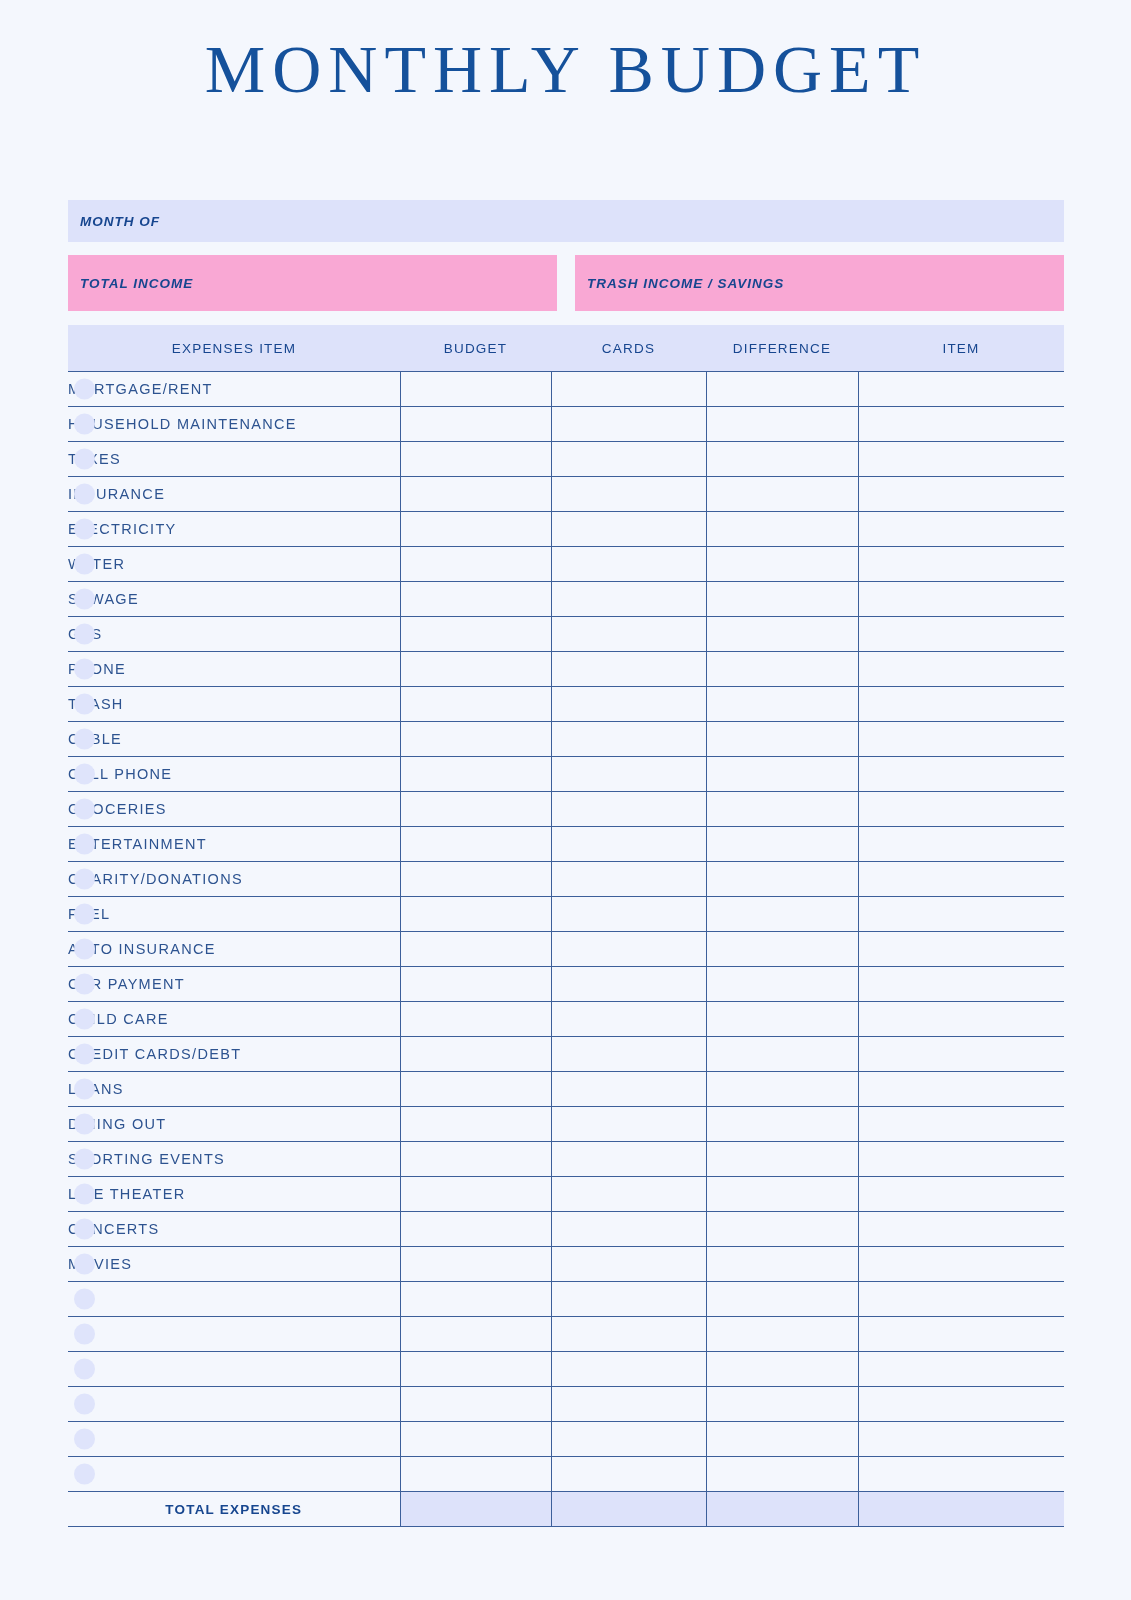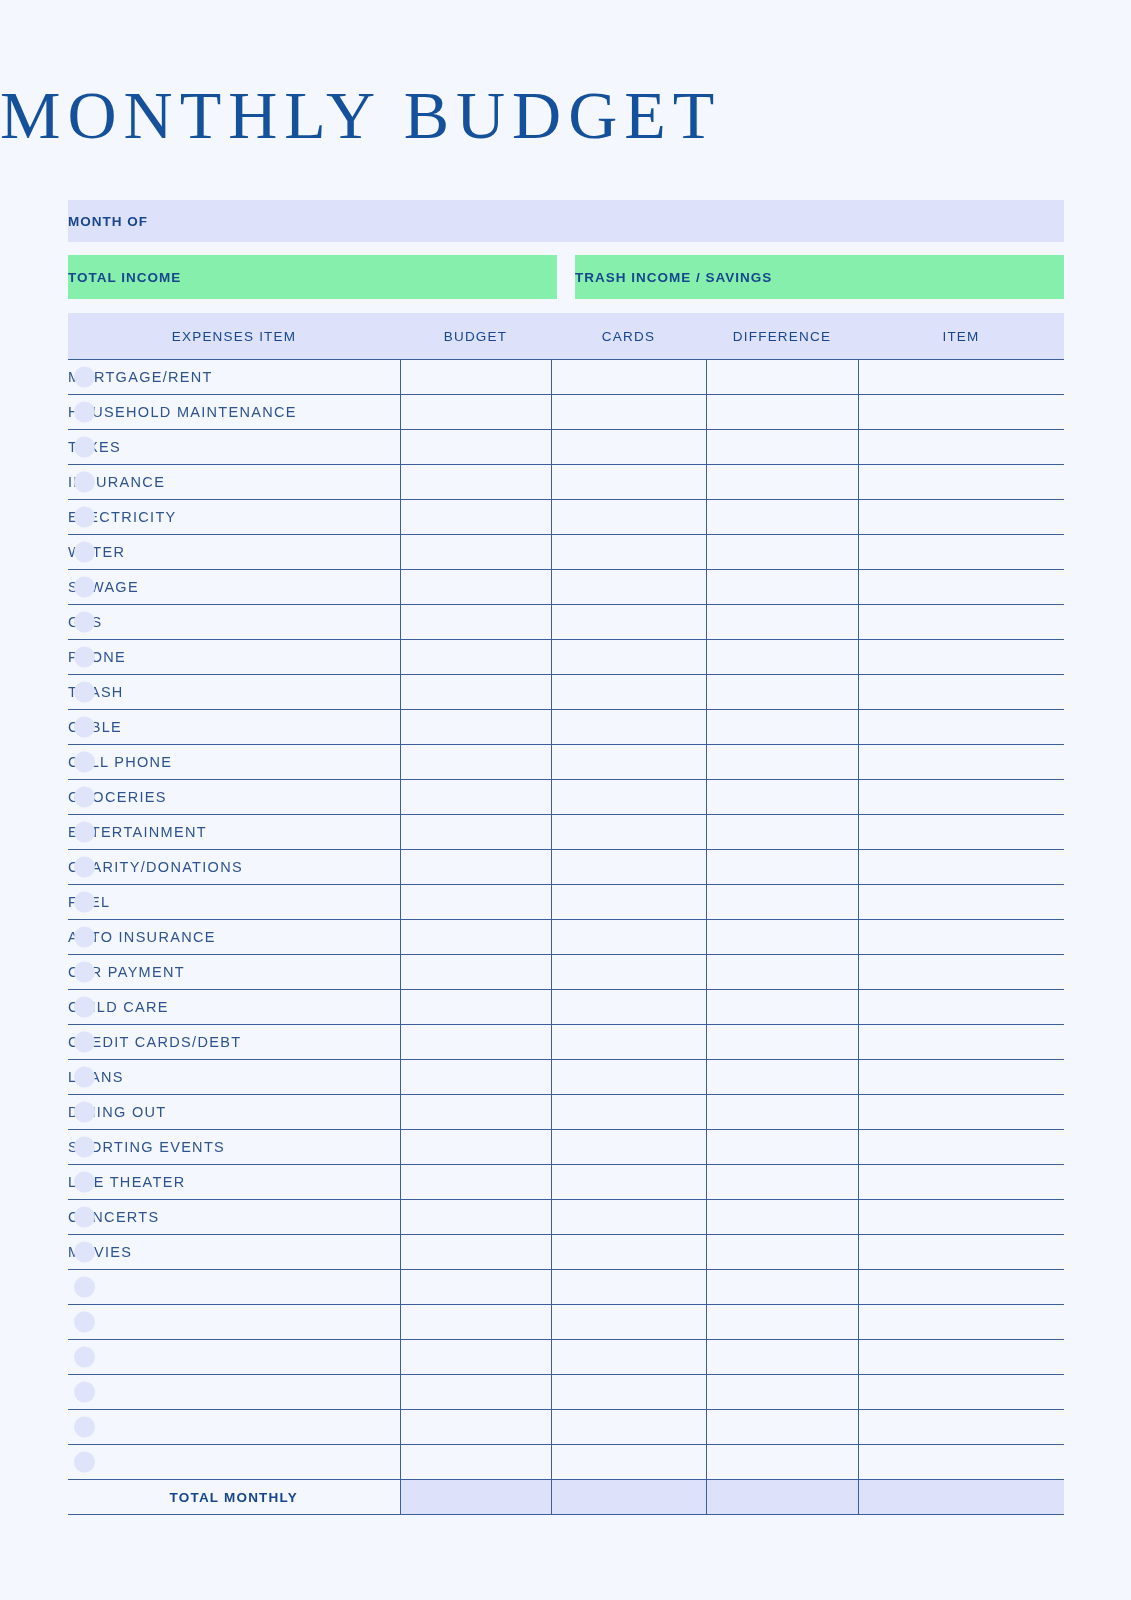--- a/index.html
+++ b/index.html
@@ -14,62 +14,63 @@
     color: #1d4f97;
     overflow: hidden;
   }
   .page {
     position: relative;
     width: 1131px;
     height: 1600px;
     box-sizing: border-box;
   }
   .title {
-    text-align: left;
+    text-align: center;
     font-family: "Liberation Serif", serif;
     font-size: 68px;
     letter-spacing: 7px;
     color: #15519b;
     font-weight: 400;
     margin: 0;
-    padding-top: 78px;
+    padding-top: 32px;
     line-height: 1.1;
   }
   .sheet {
     position: absolute;
     left: 68px;
     top: 200px;
     width: 996px;
   }
   .band {
     background: #dde2fa;
     height: 42px;
     display: flex;
     align-items: center;
     box-sizing: border-box;
   }
   .band-label {
     font-size: 13.5px;
     font-weight: 700;
     letter-spacing: 1px;
     color: #17468f;
-    padding-left: 0;
+    padding-left: 12px;
+    font-style: italic;
   }
   .month-row {
     margin-bottom: 13px;
   }
   .income-row {
     display: flex;
     gap: 18px;
     margin-bottom: 14px;
   }
   .income-cell {
     flex: 1 1 0;
-    background: #86efac;
-    height: 44px;
+    background: #f9a8d4;
+    height: 56px;
     display: flex;
     align-items: center;
     box-sizing: border-box;
   }
   table.budget {
     border-collapse: collapse;
     width: 996px;
     table-layout: fixed;
   }
   table.budget th {
@@ -402,21 +403,21 @@
           <tr>
             <td class="item-cell"><span class="dot"></span><span></span></td>
             <td></td>
             <td></td>
             <td></td>
             <td></td>
           </tr>
         </tbody>
       <tfoot>
         <tr class="total-row">
-          <td class="total-label">TOTAL MONTHLY</td>
+          <td class="total-label">TOTAL EXPENSES</td>
           <td></td>
           <td></td>
           <td></td>
           <td></td>
         </tr>
       </tfoot>
     </table>
 
   </div>
 </div>

